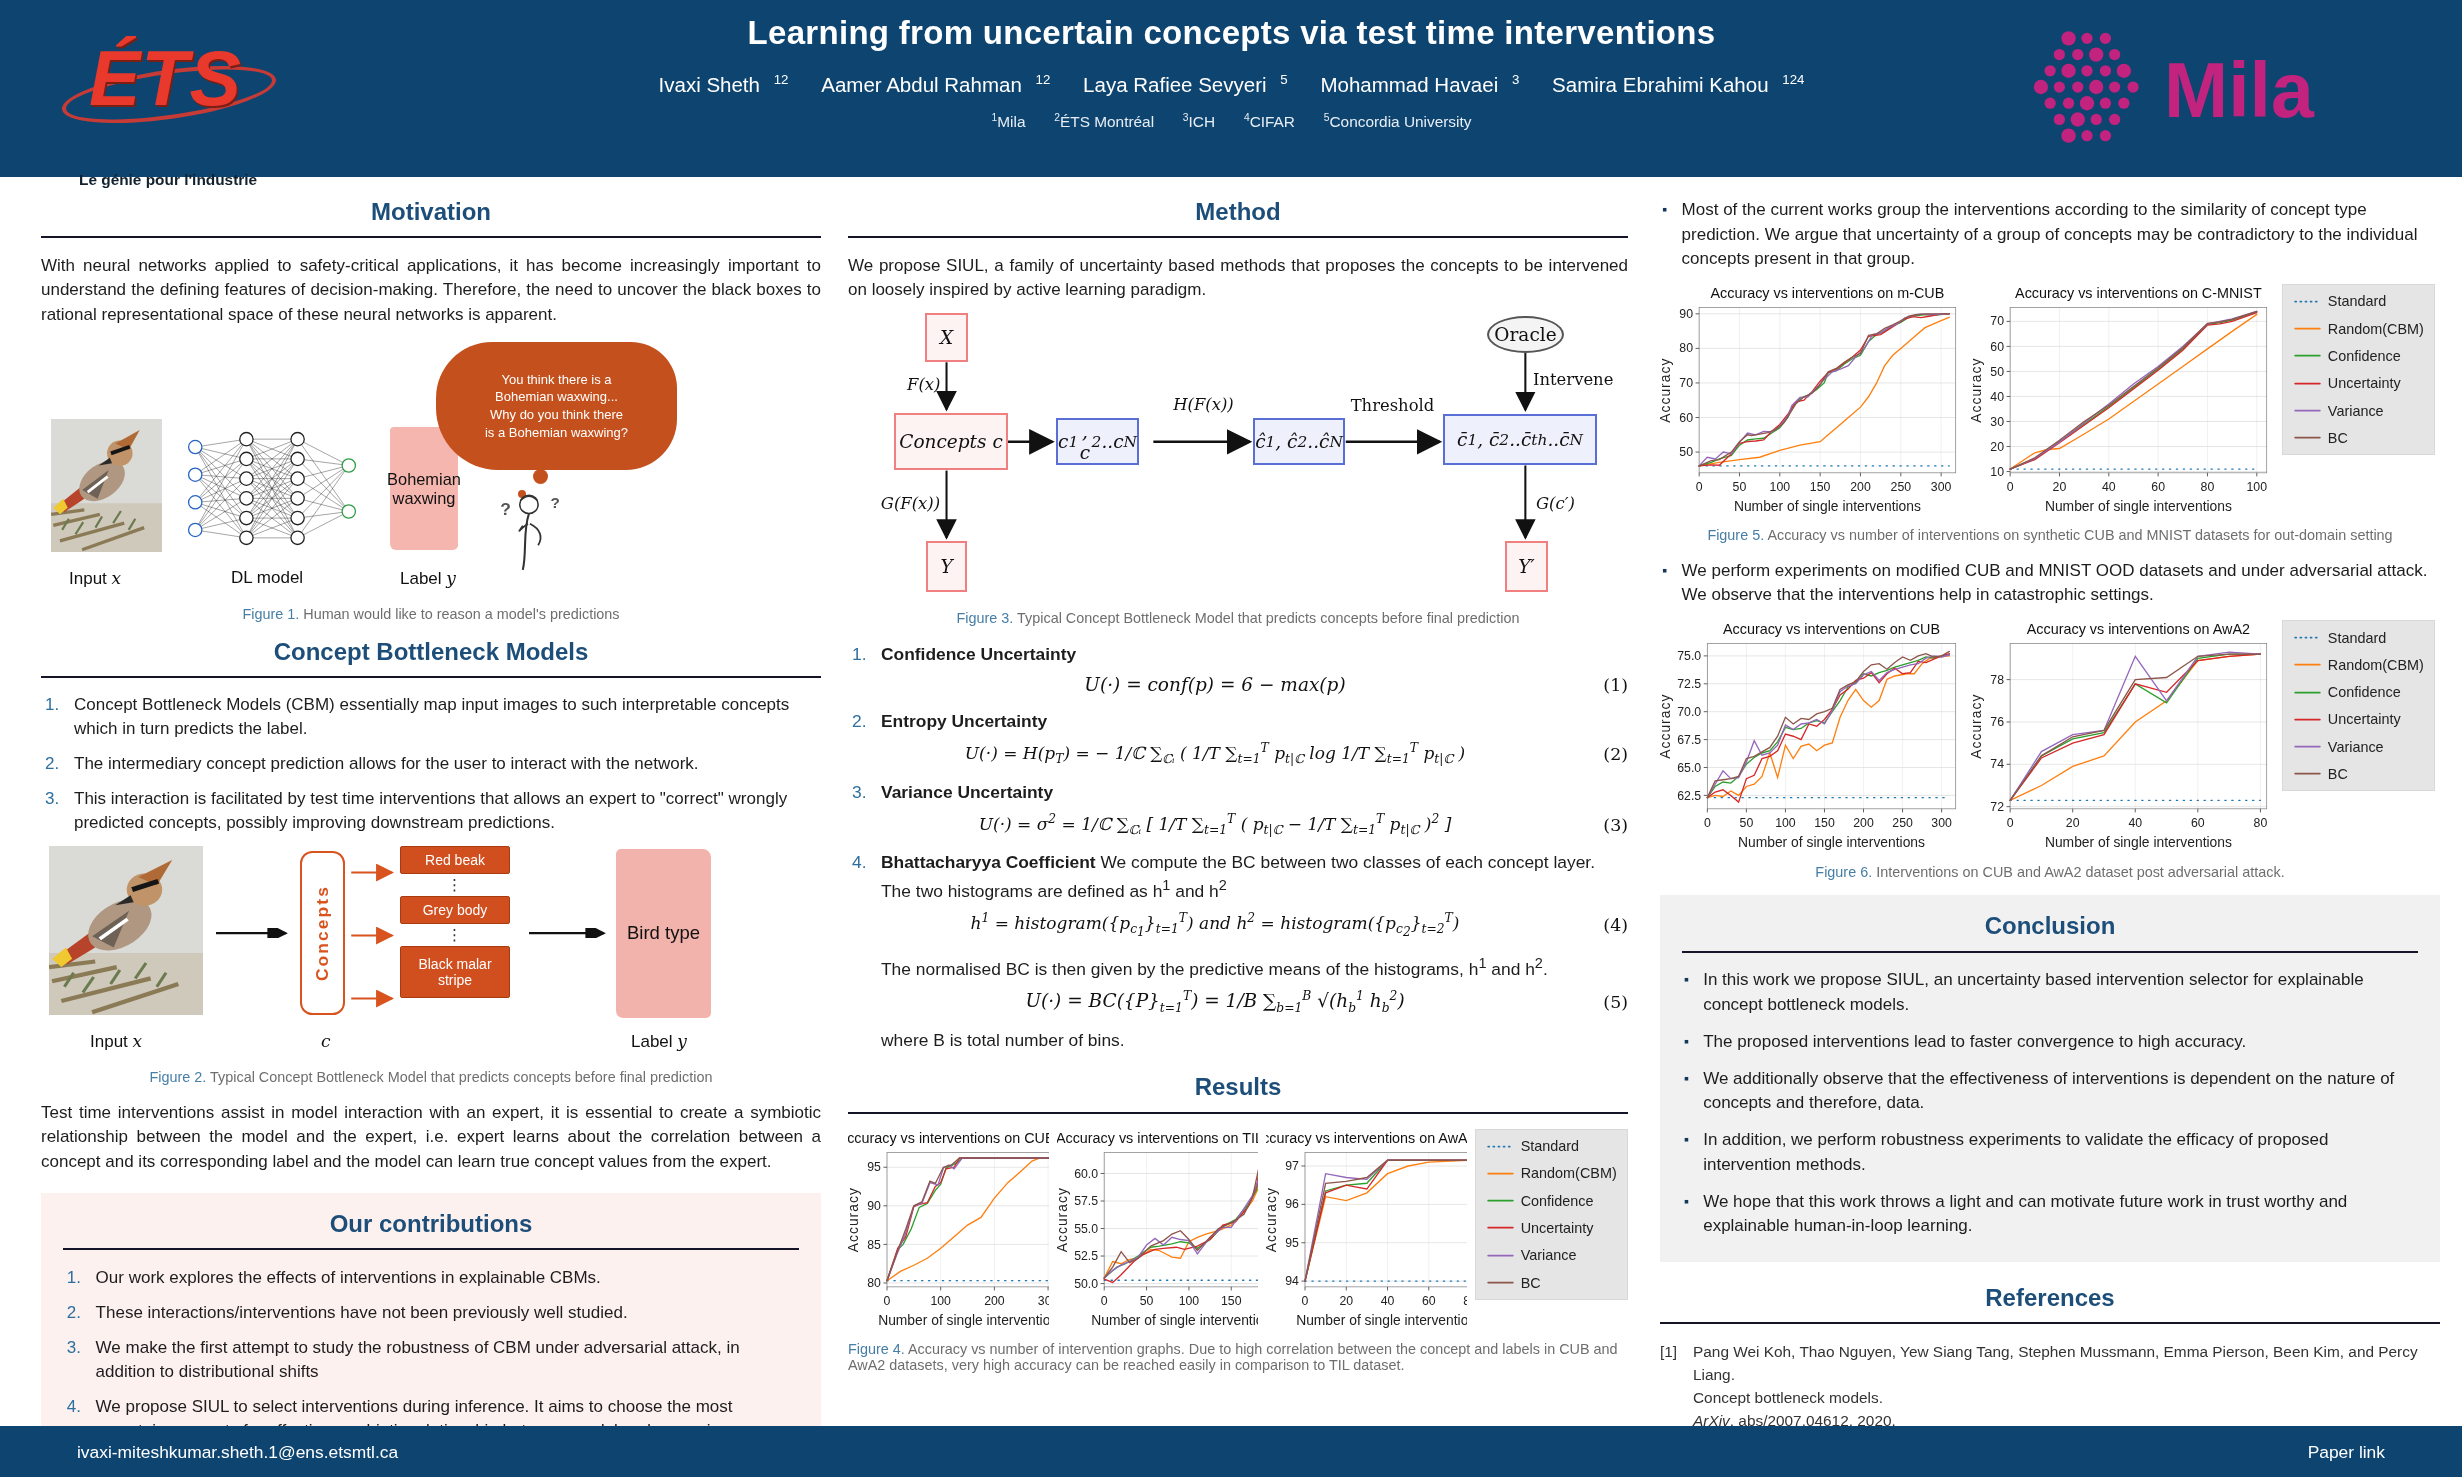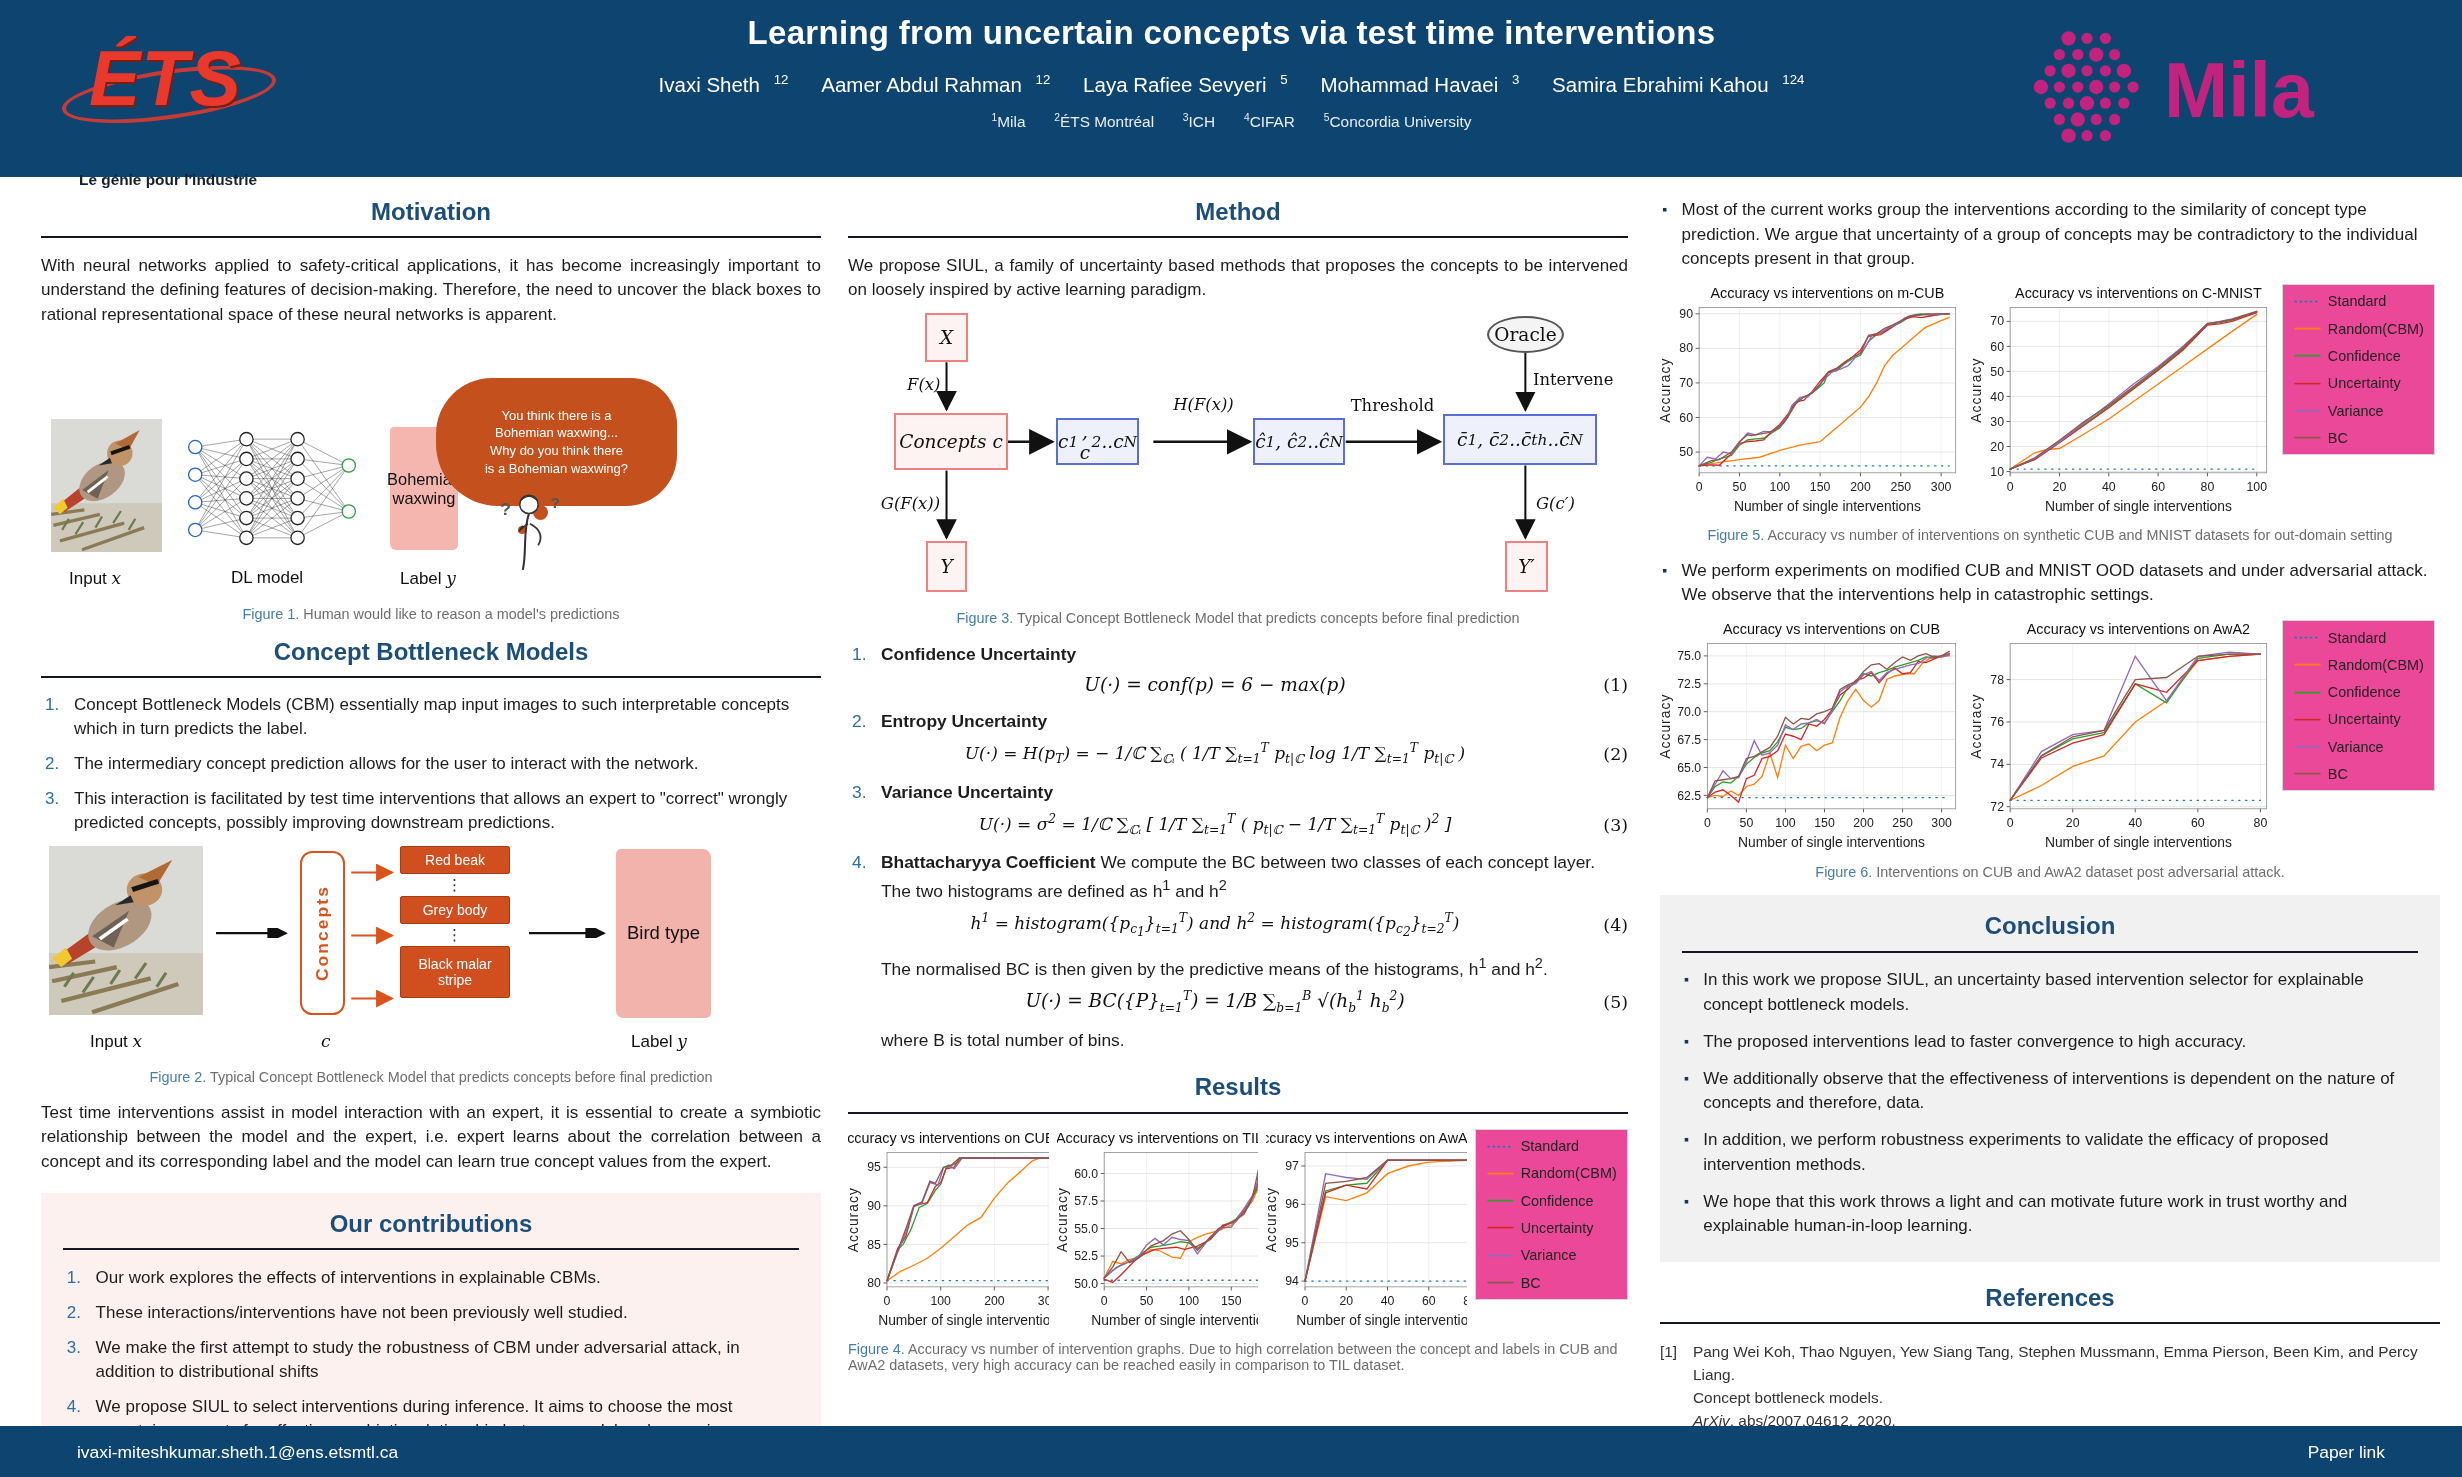--- a/index.html
+++ b/index.html
@@ -56,21 +56,21 @@
   
   .fig1 { position:relative; height:257px; margin-top:14.4px; }
   .fig1-bird { position:absolute; left:5.1px; top:77px; width:121px; height:133px; }
   .fig1-nn { position:absolute; left:144px; top:77px; }
   .fig1-labelbox { position:absolute; left:349px; top:85px; width:68px; height:123px; background:#f4b6ae;
      display:flex; align-items:center; justify-content:center; text-align:center; font-size:16.4px; color:#111;
      border-radius:4.1px 7.2px 5.1px 6.2px; }
   .fig1-person { position:absolute; left:452px; top:146px; }
   .bubble { position:absolute; left:395px; top:0px; width:241px; height:128px; background:#c4511d;
      border-radius:56px 46px 51px 62px; display:flex; flex-direction:column; justify-content:center;
-     text-align:center; color:#fff; font-size:13px; line-height:1.35; padding:5.1px 20.5px;margin-top:36px; }
+     text-align:center; color:#fff; font-size:13px; line-height:1.35; padding:5.1px 20.5px; }
   .bubble::after { content:""; position:absolute; left:97px; bottom:-14.4px; width:15.4px; height:15.4px;
      background:#c4511d; border-radius:50%; }
   .bubble::before { content:""; position:absolute; left:82px; bottom:-28px; width:8.2px; height:8.2px;
      background:#c4511d; border-radius:50%; }
   .fig1-lab { position:absolute; font-size:17px; color:#111; top:226px; }
   .mathvar { font-family:"DejaVu Serif", serif; font-style:italic; }
   
   .fig2 { position:relative; height:216px; margin-top:8.2px; }
   .fig2-bird { position:absolute; left:7.7px; top:0; width:154px; height:169px; }
   .fig2-arrow1 { position:absolute; left:174px; top:82px; }
@@ -99,21 +99,21 @@
   
   .eqblock { display:flex; align-items:center; margin:8.2px 0 13.3px; }
   .eq { flex:1; text-align:center; font-family:"DejaVu Serif", serif; font-style:italic; font-size:18.5px; color:#111; }
   .eq sub, .eq sup { font-size:12.3px; }
   .eqnum { width:46px; text-align:right; font-family:"DejaVu Serif", serif; font-size:17.4px; color:#111; }
   .uitem { position:relative; padding-left:33px; font-size:17.4px; margin-top:7.2px; color:#1d1d1d; line-height:1.4;}
   .uitem .n { position:absolute; left:4.1px; color:#2d6f9f; }
   .uitem b { font-weight:bold; }
   
   .chartrow { display:flex; gap:8.2px; align-items:flex-start; margin-top:5.1px; }
-  .legend { border:1px solid #d8d8d8; background:#ec4899; padding:8.2px 10.3px; display:flex; flex-direction:column; gap:11.3px; }
+  .legend { border:1px solid #d8d8d8; background:#e5e5e5; padding:8.2px 10.3px; display:flex; flex-direction:column; gap:11.3px; }
   .legend .litem { display:flex; align-items:center; gap:7.2px; font-size:14.4px; color:#222; white-space:nowrap; }
   
   .ref { display:flex; font-size:15.4px; color:#333; line-height:1.5; margin-top:5.1px; }
   .ref .tag { width:33px; flex:none; }
   .ref .itl { font-style:italic; }
   
   .footer { position:absolute; left:0; bottom:0; width:2462px; height:52px; background:#0e4470; color:#fff;
      display:flex; align-items:center; justify-content:space-between; padding:0 77px; font-size:17.4px; }
   .footer a { color:#fff; text-decoration:none; }
 </style>

